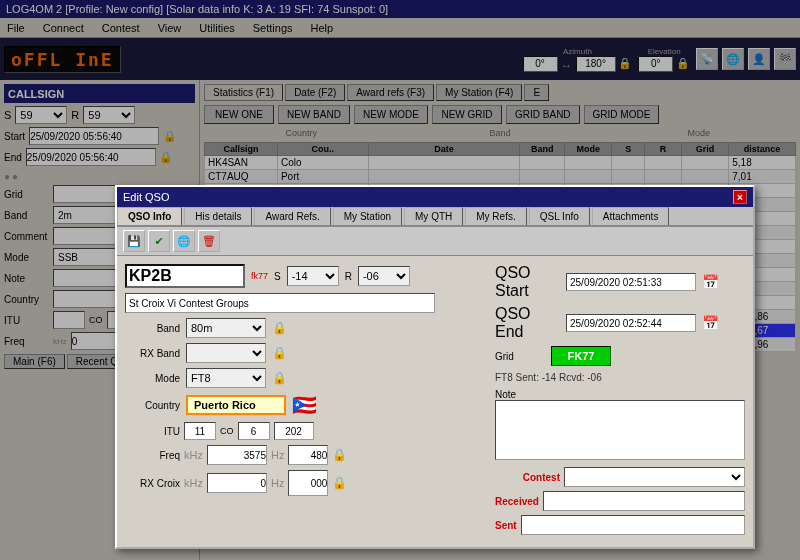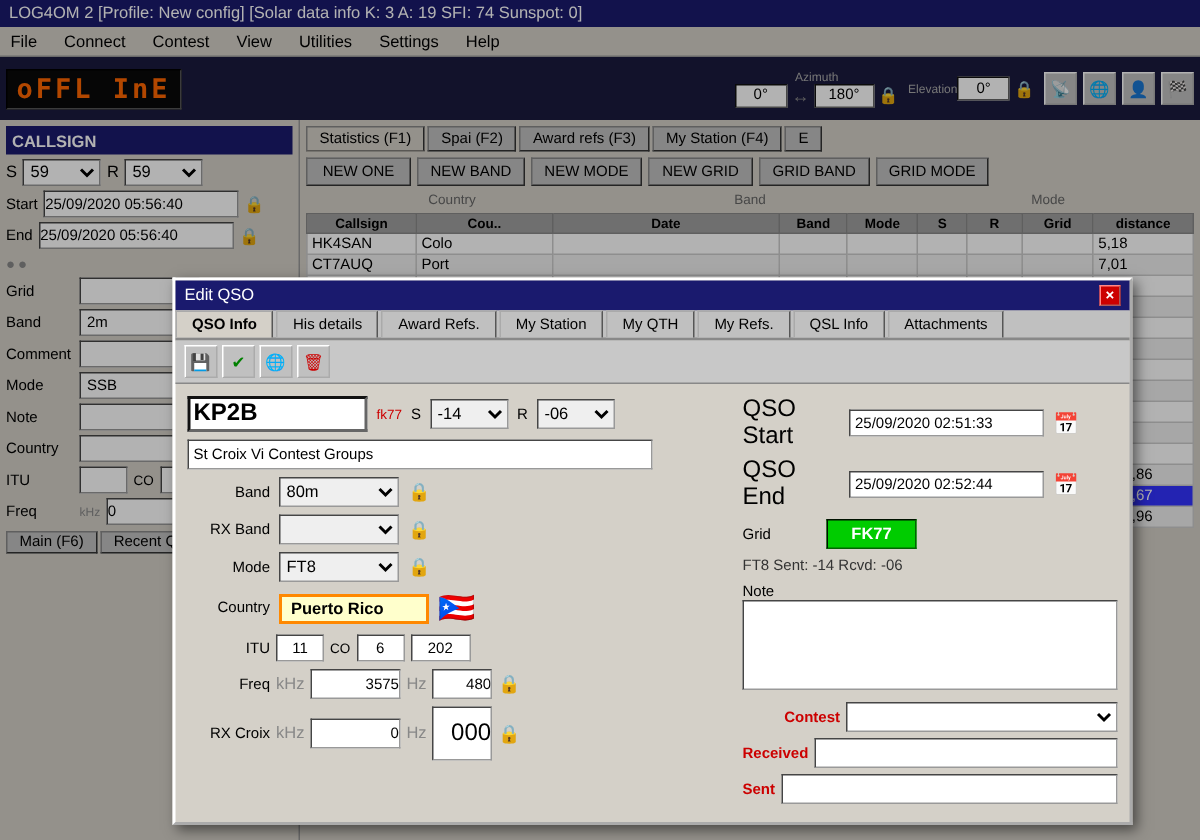--- a/index.html
+++ b/index.html
@@ -91,21 +91,21 @@
   <div style="display:flex;gap:6px;align-items:center;margin-left:auto;">
     <div style="display:flex;flex-direction:column;align-items:center;">
       <span style="color:#aaa;font-size:8px;">Azimuth</span>
       <div style="display:flex;align-items:center;gap:3px;">
         <input style="width: 35px; background: rgb(255, 255, 255); border: 1px inset rgb(102, 102, 102); font-size: 10px; height: 16px; text-align: center;" value="0°">
         <span style="color:#888;font-size:12px;">↔</span>
         <input style="width: 40px; background: rgb(255, 255, 255); border: 1px inset rgb(102, 102, 102); font-size: 10px; height: 16px; text-align: center;" value="180°">
         <span style="color:#ffcc00;">🔒</span>
       </div>
     </div>
-    <div style="display:flex;flex-direction:row;align-items:center;">
+    <div style="display:flex;flex-direction:column;align-items:center;">
       <span style="color:#aaa;font-size:8px;">Elevation</span>
       <div style="display:flex;align-items:center;gap:3px;">
         <input style="width: 35px; background: rgb(255, 255, 255); border: 1px inset rgb(102, 102, 102); font-size: 10px; height: 16px; text-align: center;" value="0°">
         <span style="color:#ffcc00;">🔒</span>
       </div>
     </div>
     <div style="display:flex;gap:4px;align-items:center;">
       <div class="tbar-btn">📡</div>
       <div class="tbar-btn">🌐</div>
       <div class="tbar-btn">👤</div>
@@ -203,21 +203,21 @@
     <div style="margin-top:4px;display:flex;gap:2px;">
       <div class="log-tab">Main (F6)</div>
       <div class="log-tab">Recent QSO</div>
     </div>
   </div>
 
   <div style="flex:1;background:#d4d0c8;padding:4px;overflow:hidden;">
 
     <div class="stats-tabs">
       <div class="stats-tab active">Statistics (F1)</div>
-      <div class="stats-tab">Spai (F2)</div>
+      <div class="stats-tab">Date (F2)</div>
       <div class="stats-tab">Award refs (F3)</div>
       <div class="stats-tab">My Station (F4)</div>
       <div class="stats-tab">E</div>
     </div>
 
     <div class="stats-buttons">
       <button class="stat-btn">NEW ONE</button>
       <button class="stat-btn">NEW BAND</button>
       <button class="stat-btn">NEW MODE</button>
       <button class="stat-btn">NEW GRID</button>
@@ -503,21 +503,21 @@
 
         <div style="display:flex;align-items:center;gap:4px;margin-bottom:5px;">
           <span style="width:55px;font-size:10px;text-align:right;">RX Croix</span>
           <div style="display:flex;flex-direction:column;font-size:8px;color:#888;align-items:center;">
             <span>kHz</span>
           </div>
           <input style="width: 60px; height: 20px; border: 1px inset rgb(153, 153, 153); font-size: 10px; text-align: right;" value="0">
           <div style="display:flex;flex-direction:column;font-size:8px;color:#888;align-items:center;">
             <span>Hz</span>
           </div>
-          <input style="width: 40px; height: 36px; border: 1px inset rgb(153, 153, 153); font-size: 16px; text-align: right;" value="000">
+          <input style="width: 40px; height: 26px; border: 1px inset rgb(153, 153, 153); font-size: 10px; text-align: right;" value="000">
           <span class="lock-icon">🔒</span>
         </div>
       </div>
 
       <div class="modal-right">
 
         <div class="qso-time-row" style="margin-bottom:5px;">
           <span class="qso-label">QSO Start</span>
           <input class="qso-input" value="25/09/2020 02:51:33" style="">
           <span style="font-size:14px;cursor:pointer;">📅</span>

